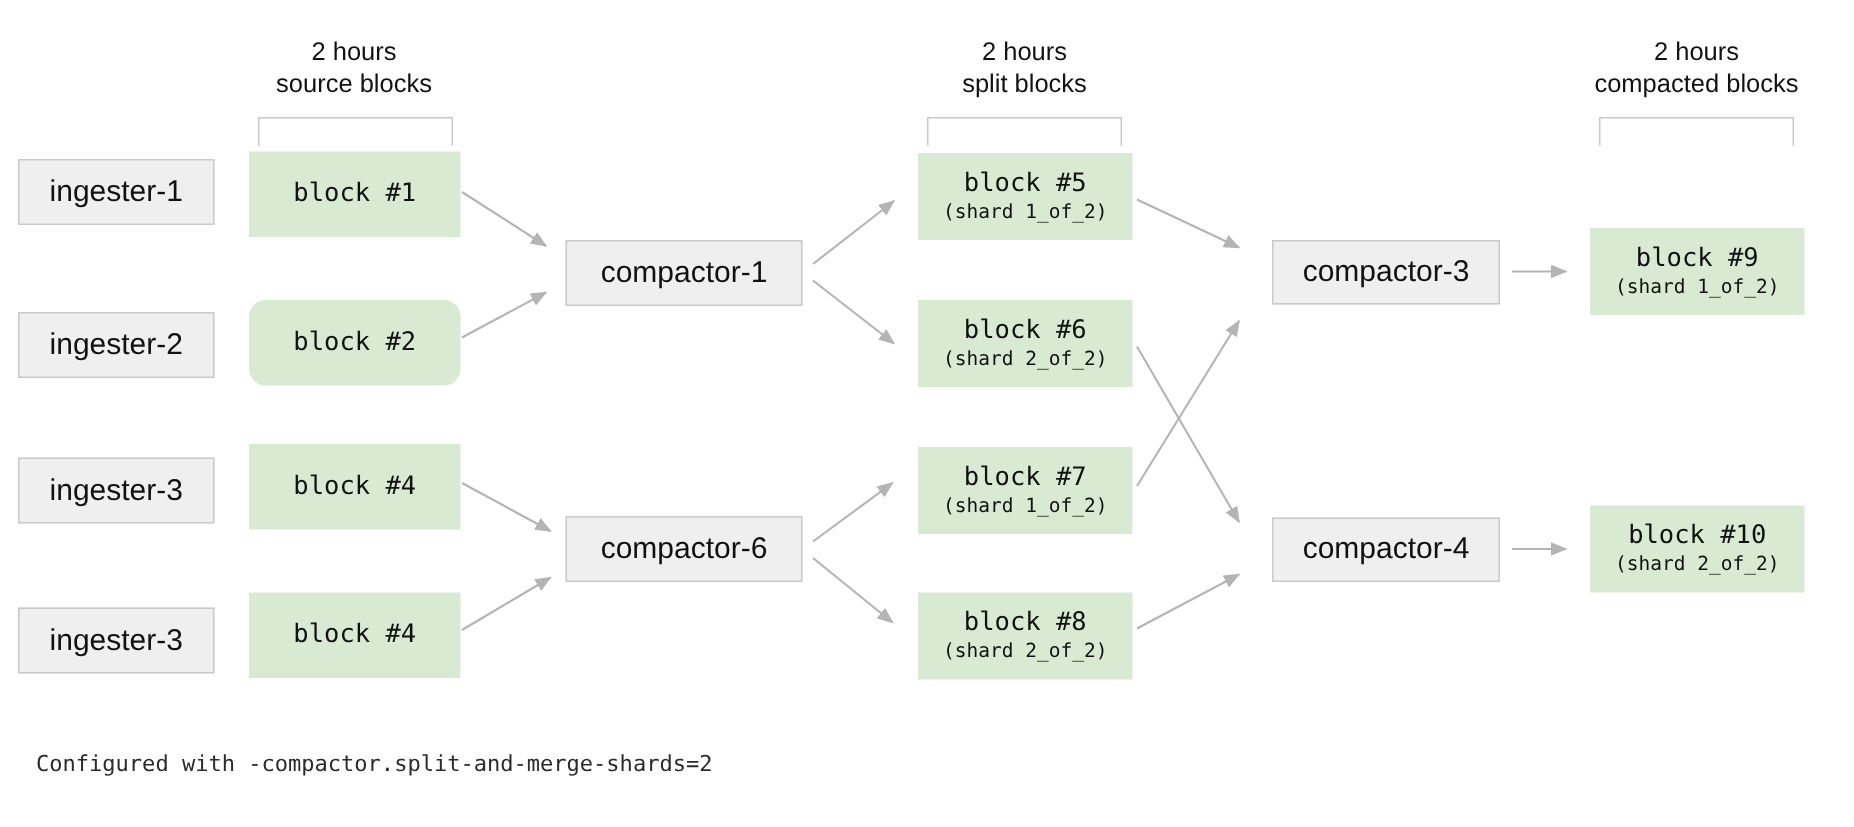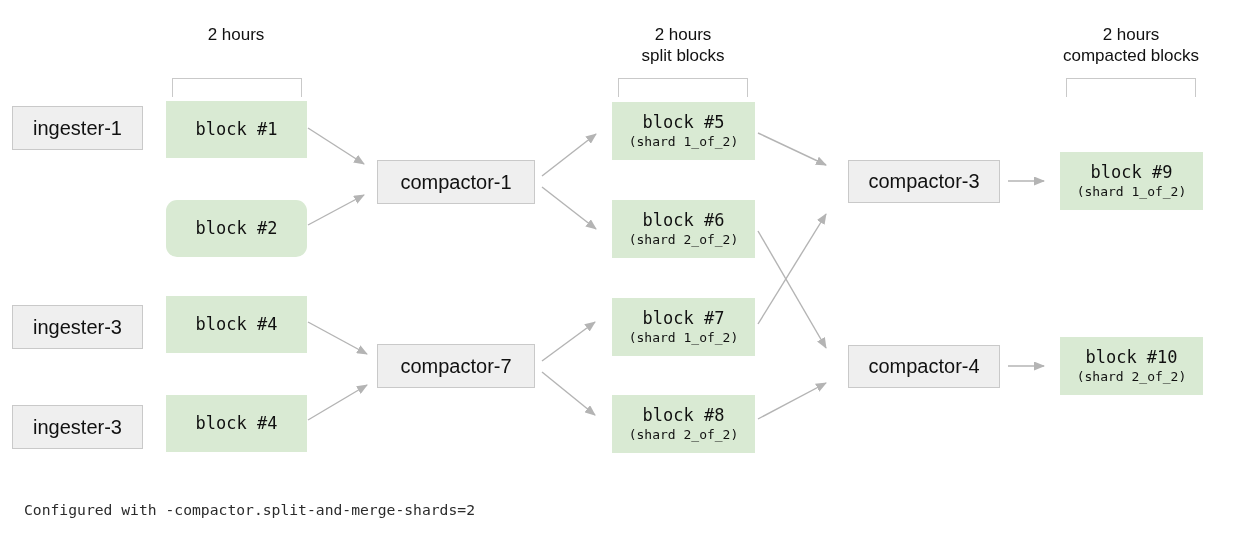--- a/index.html
+++ b/index.html
@@ -92,36 +92,40 @@
     <line x1="758" y1="133" x2="826" y2="165" marker-end="url(#arw)"></line>
     <line x1="758" y1="231" x2="826" y2="348" marker-end="url(#arw)"></line>
     <line x1="758" y1="324" x2="826" y2="214" marker-end="url(#arw)"></line>
     <line x1="758" y1="419" x2="826" y2="383" marker-end="url(#arw)"></line>
     <line x1="1008" y1="181" x2="1044" y2="181" marker-end="url(#arw)"></line>
     <line x1="1008" y1="366" x2="1044" y2="366" marker-end="url(#arw)"></line>
   </svg>
 
   <div class="abs col-header" style="left:126px; top:24px;">
     <div>2 hours</div>
+    <div>source blocks</div>
   </div>
   <div class="abs col-header" style="left:573px; top:24px;">
     <div>2 hours</div>
     <div>split blocks</div>
   </div>
   <div class="abs col-header" style="left:1021px; top:24px;">
     <div>2 hours</div>
     <div>compacted blocks</div>
   </div>
 
   <div class="abs bracket" style="left:172px;  top:78px;"></div>
   <div class="abs bracket" style="left:618px;  top:78px;"></div>
   <div class="abs bracket" style="left:1066px; top:78px;"></div>
 
   <div class="abs gray-box" style="left:12px; top:106px; width:131px; height:44px;">
     <span>ingester-1</span>
+  </div>
+  <div class="abs gray-box" style="left:12px; top:208px; width:131px; height:44px;">
+    <span>ingester-2</span>
   </div>
   <div class="abs gray-box" style="left:12px; top:305px; width:131px; height:44px;">
     <span>ingester-3</span>
   </div>
   <div class="abs gray-box" style="left:12px; top:405px; width:131px; height:44px;">
     <span>ingester-3</span>
   </div>
 
   <div class="abs green-box" style="left:166px; top:101px; width:141px; height:57px;">
     <span class="block-label">block #1</span>
@@ -133,21 +137,21 @@
     <span class="block-label">block #4</span>
   </div>
   <div class="abs green-box" style="left:166px; top:395px; width:141px; height:57px;">
     <span class="block-label">block #4</span>
   </div>
 
   <div class="abs gray-box" style="left:377px; top:160px; width:158px; height:44px;">
     <span>compactor-1</span>
   </div>
   <div class="abs gray-box" style="left:377px; top:344px; width:158px; height:44px;">
-    <span>compactor-7</span>
+    <span>compactor-6</span>
   </div>
 
   <div class="abs green-box" style="left:612px; top:102px; width:143px; height:58px;">
     <span class="block-label">block #5</span>
     <span class="shard-label">(shard 1_of_2)</span>
   </div>
   <div class="abs green-box" style="left:612px; top:200px; width:143px; height:58px;">
     <span class="block-label">block #6</span>
     <span class="shard-label">(shard 2_of_2)</span>
   </div>

